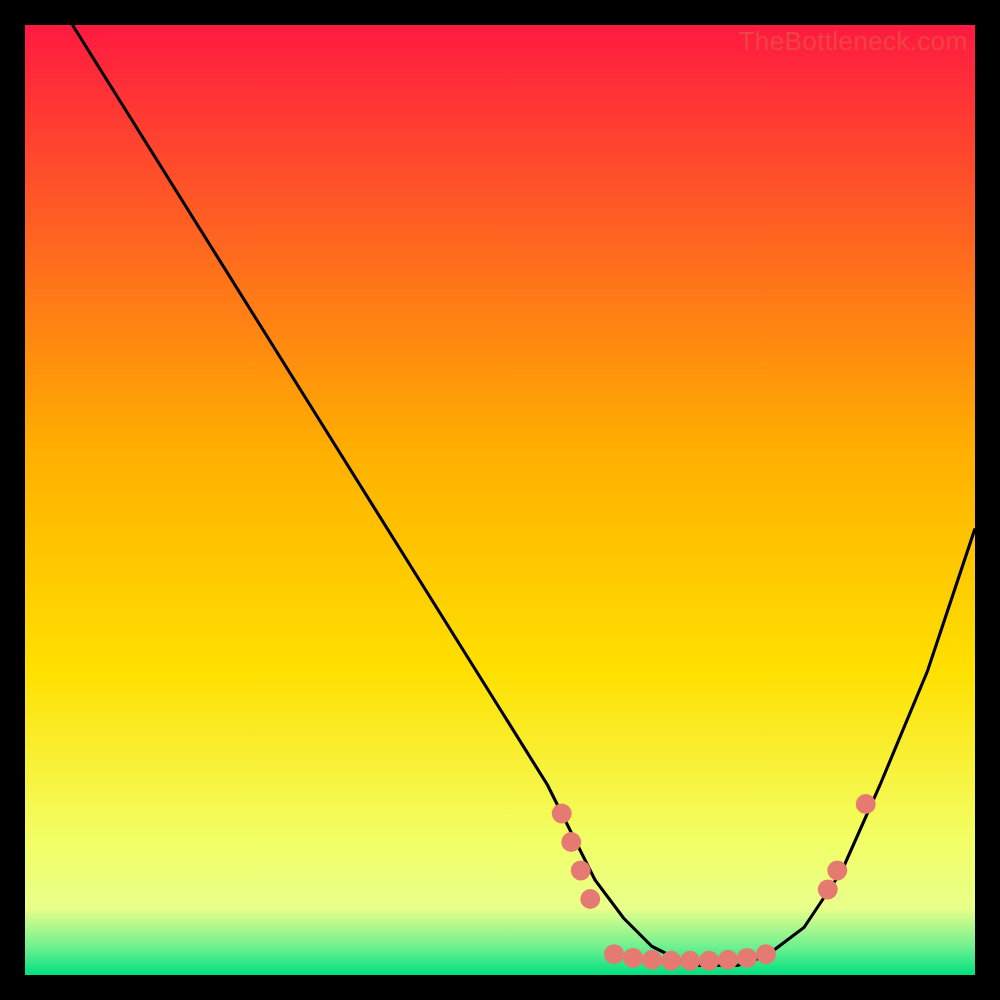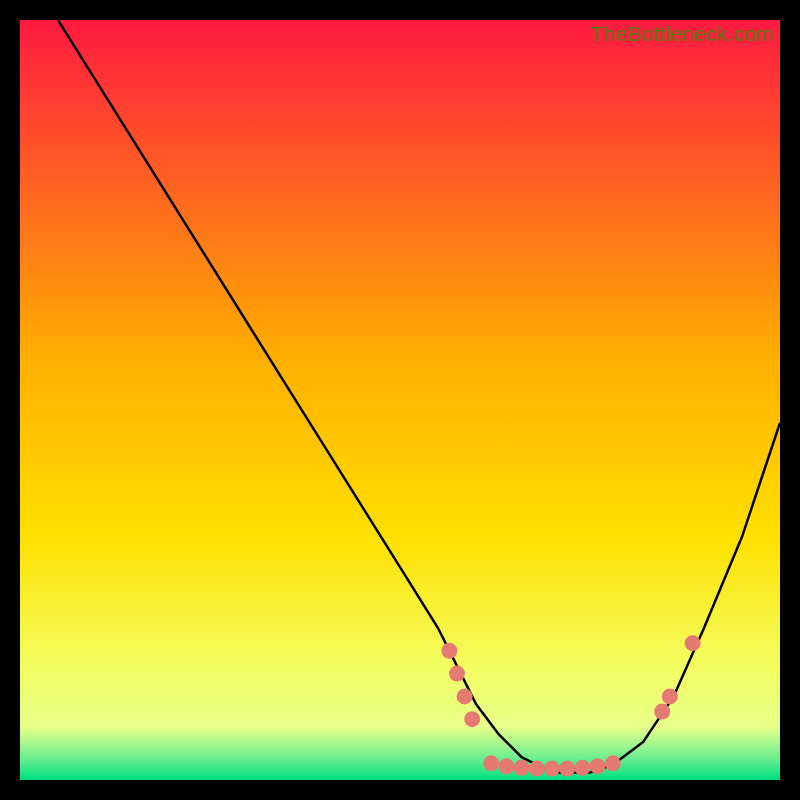--- a/index.html
+++ b/index.html
@@ -23,21 +23,21 @@
     position: absolute;
     left: 0;
     top: 0;
     width: 760px;
     height: 760px;
   }
   .watermark {
     position: absolute;
     top: 2px;
     right: 6px;
-    color: #4d7c0f;
+    color: #ef4444;
     font-size: 21px;
     font-weight: 500;
     letter-spacing: 0.2px;
   }
 </style>
 </head>
 <body>
 
 <div class="frame">
   <svg class="plot-area" viewBox="0 0 760 760">

